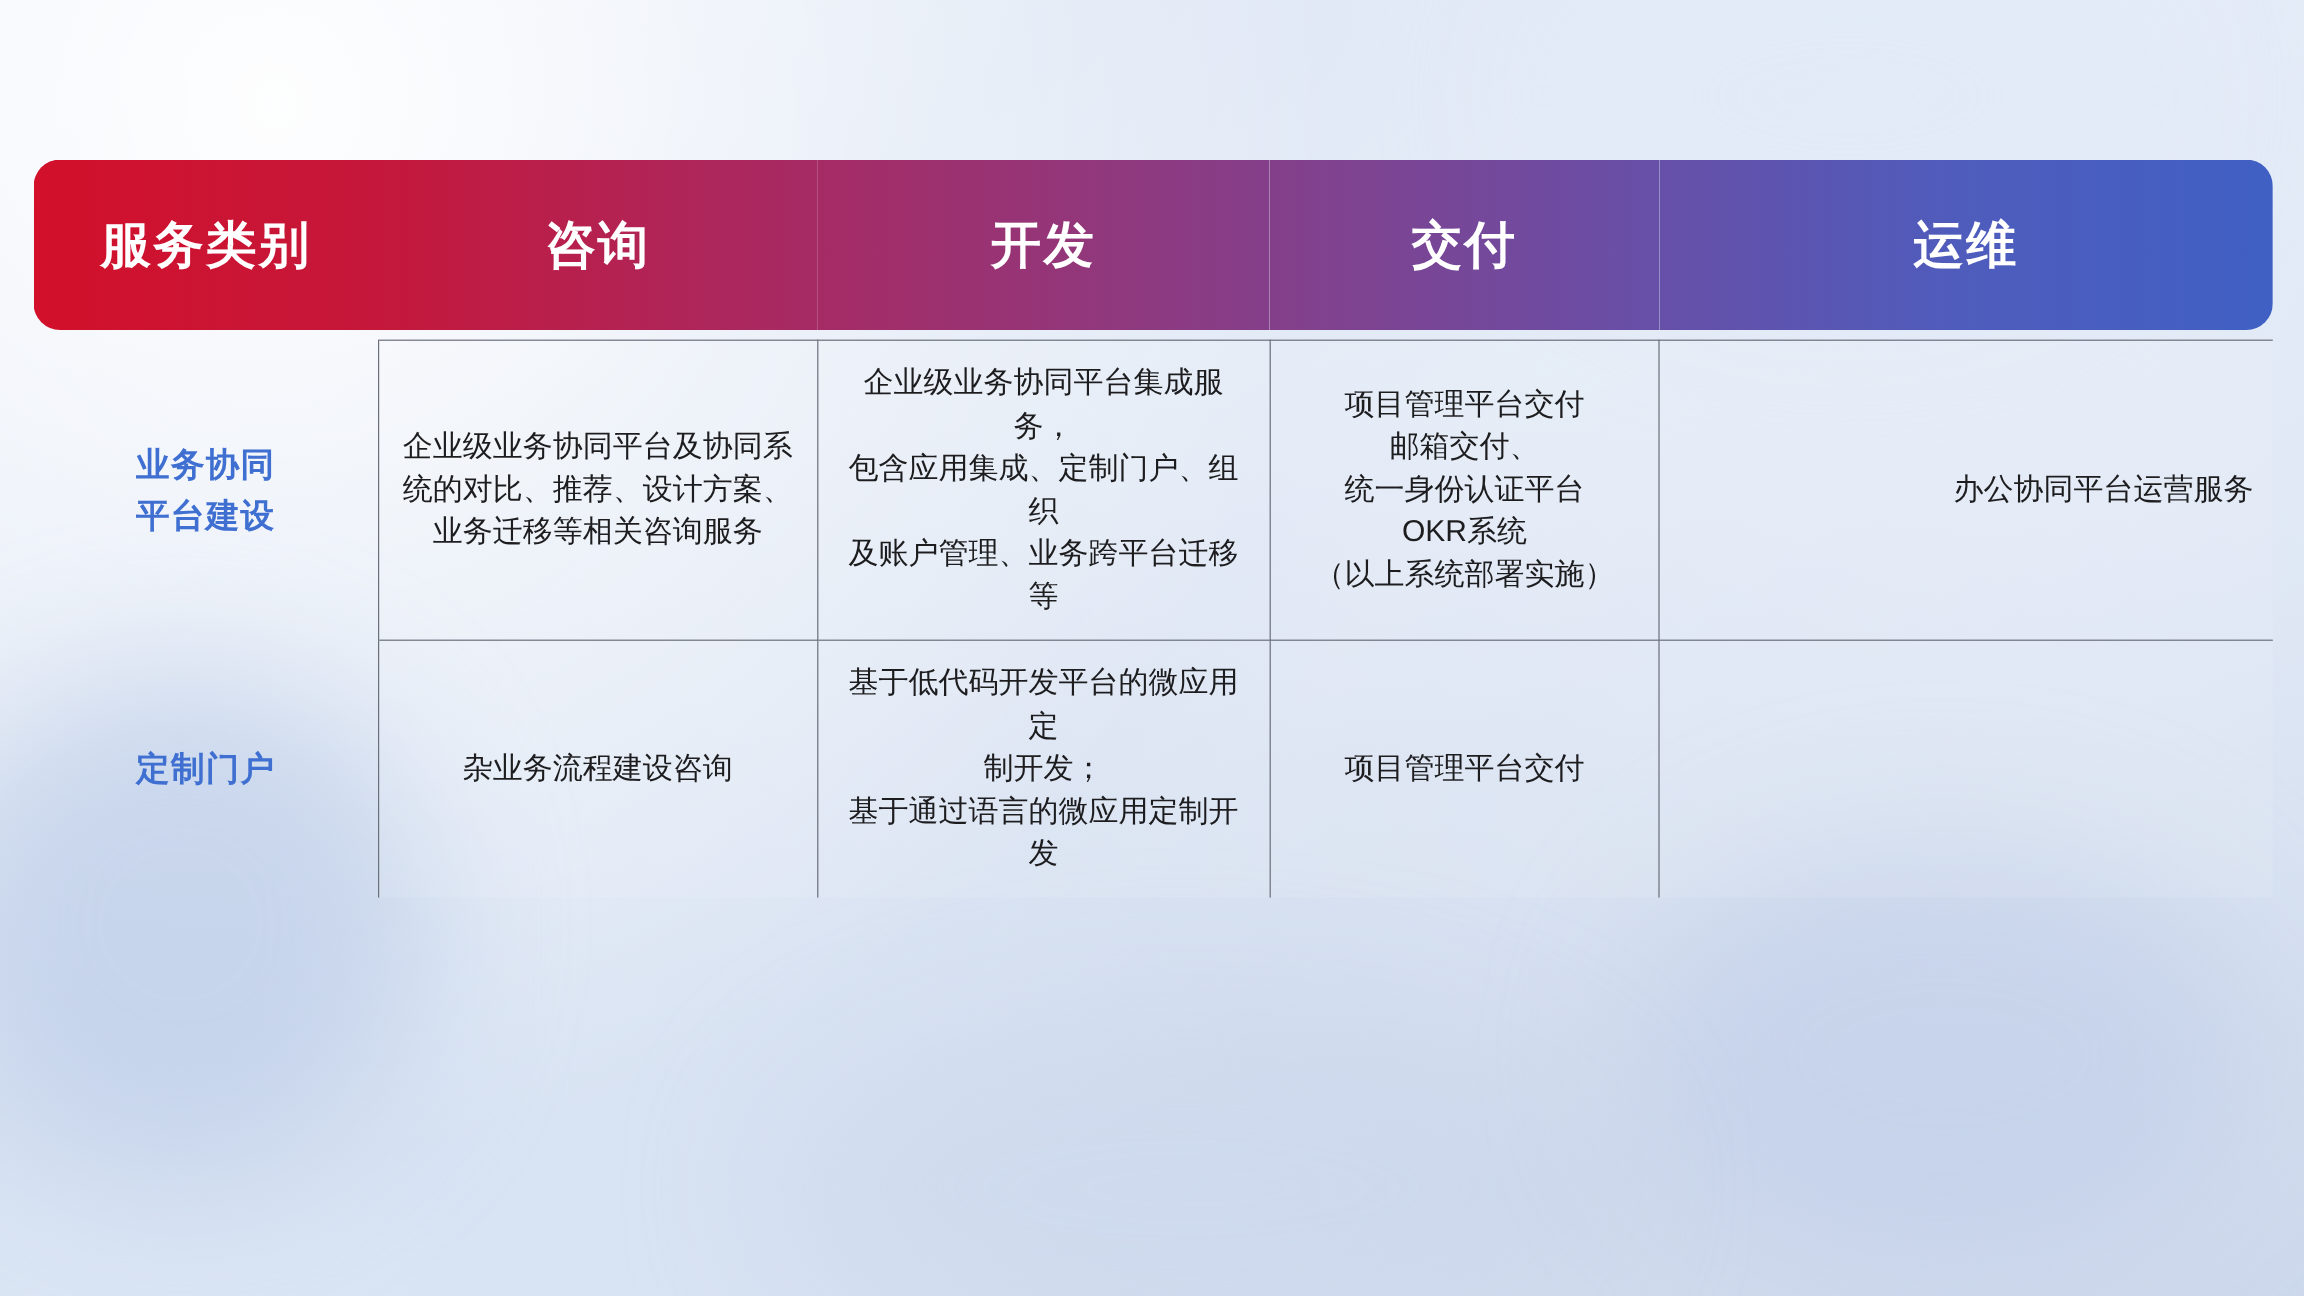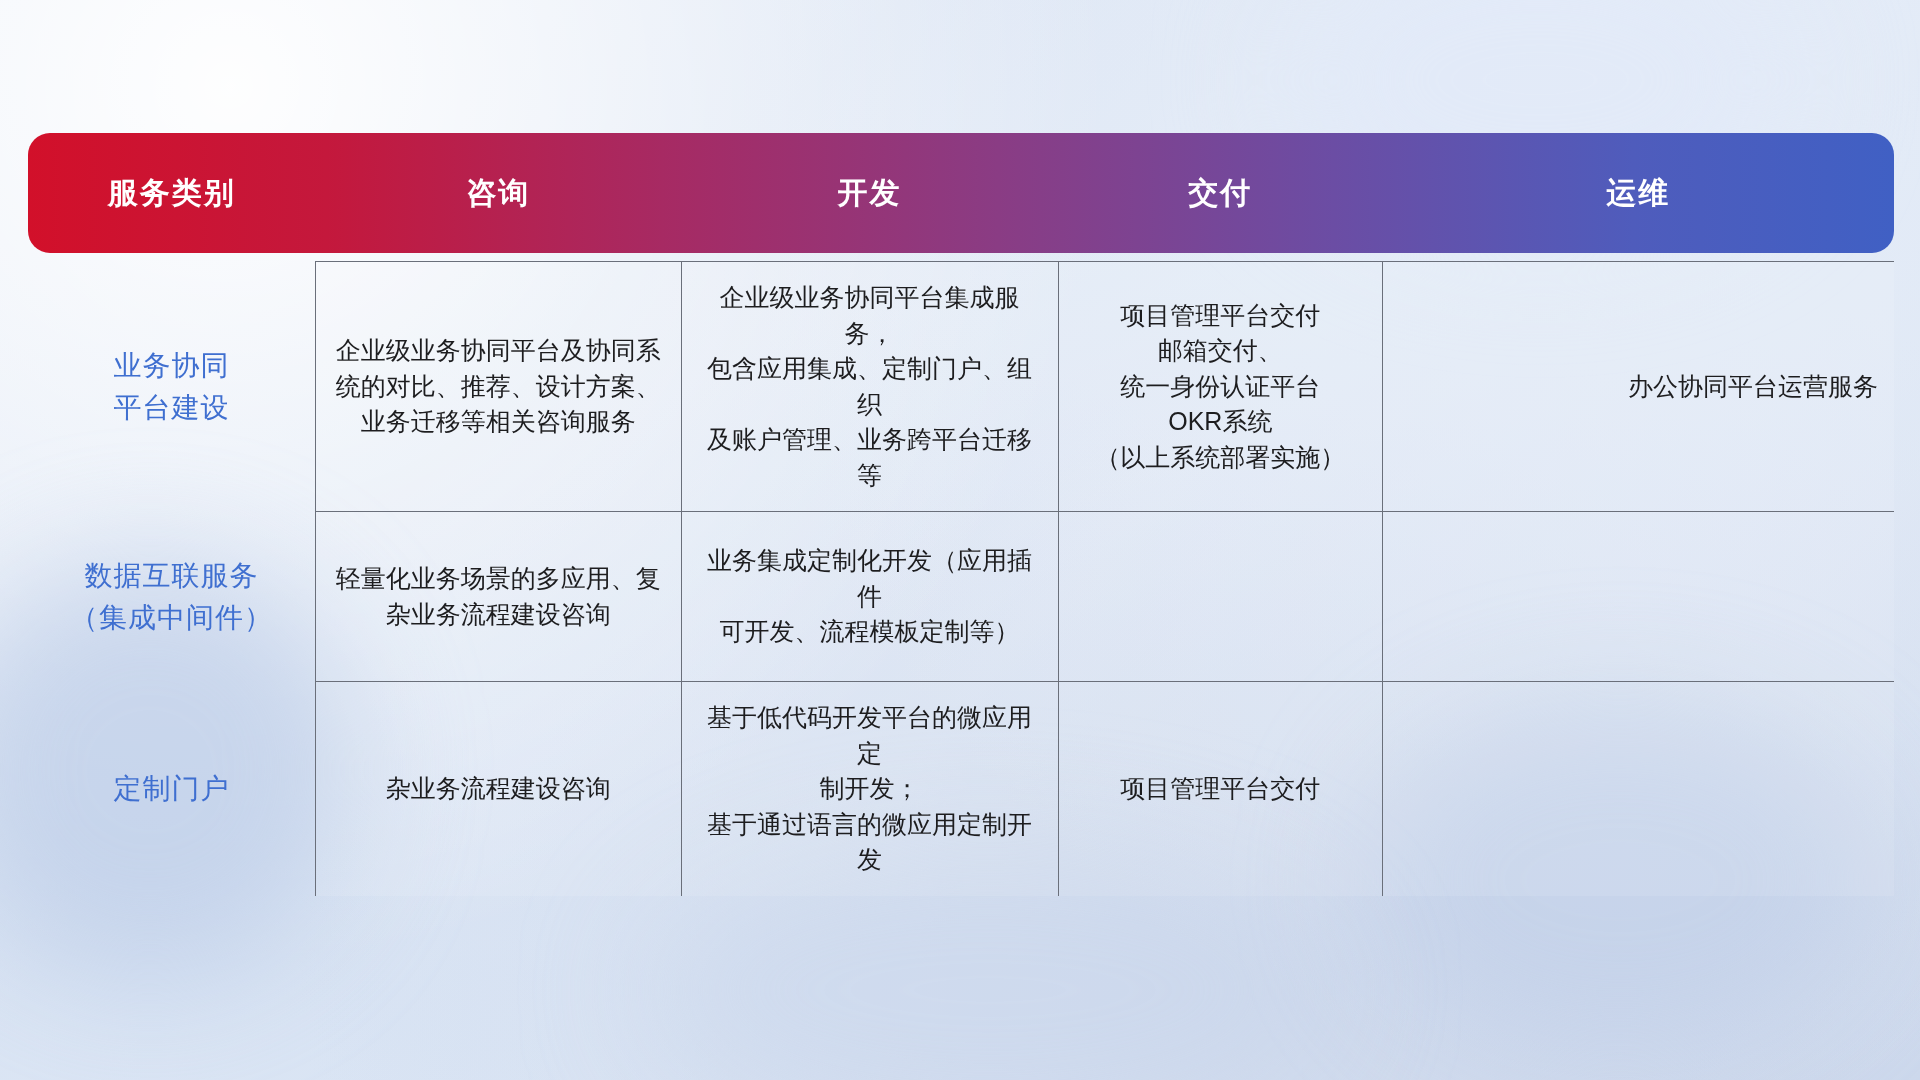--- a/index.html
+++ b/index.html
@@ -43,24 +43,24 @@
   }
 
   table.matrix {
     width: 100%;
     border-collapse: collapse;
     table-layout: fixed;
   }
 
   
   thead th {
-    padding: 0;
+    padding: 11px;
     height: 120px;
     color: #ffffff;
-    font-size: 30px;
+    font-size: 42px;
     font-weight: bold;
     letter-spacing: 2px;
     text-align: center;
     vertical-align: middle;
     position: relative;
   }
   .header-row {
     background: linear-gradient(90deg, #d2102a 0%, #c4183c 16%, #a72a63 34%, #8a3c84 52%, #6b4da4 70%, #4f5cbc 86%, #4060c4 100%);
     border-radius: 22px;
   }
@@ -77,21 +77,21 @@
     line-height: 1.42;
     color: #1d1d1f;
     padding: 18px 16px;
     background: rgba(255,255,255,0.10);
   }
   tbody tr td:first-child {
     border-left: none;
     border-top: none;
     border-bottom: none;
     color: #3f6fd0;
-    font-weight: normal;
+    font-weight: bold;
     font-size: 28px;
     line-height: 1.5;
     letter-spacing: 1px;
     background: transparent;
   }
   tbody tr:first-child td { border-top: none; }
   tbody tr:last-child td { border-bottom: none; }
   tbody tr td:last-child { border-right: none; text-align: right; }
 
   .col-cat { width: 15.4%; }
@@ -161,40 +161,20 @@
               <span class="cell-text">项目管理平台交付
 邮箱交付、
 统一身份认证平台
 OKR系统
 （以上系统部署实施）</span>
             </td>
           <td>
               <span class="cell-text">办公协同平台运营服务</span>
             </td>
         </tr>
-        <tr class="r2">
-          <td>
-              <span class="cat-text">数据互联服务
-（集成中间件）</span>
-            </td>
-          <td>
-              <span class="cell-text">轻量化业务场景的多应用、复
-杂业务流程建设咨询</span>
-            </td>
-          <td>
-              <span class="cell-text">业务集成定制化开发（应用插件
-可开发、流程模板定制等）</span>
-            </td>
-          <td>
-              <span class="cell-text"></span>
-            </td>
-          <td>
-              <span class="cell-text"></span>
-            </td>
-        </tr>
         <tr class="r3">
           <td>
               <span class="cat-text">定制门户</span>
             </td>
           <td>
               <span class="cell-text">杂业务流程建设咨询</span>
             </td>
           <td>
               <span class="cell-text">基于低代码开发平台的微应用定
 制开发；

